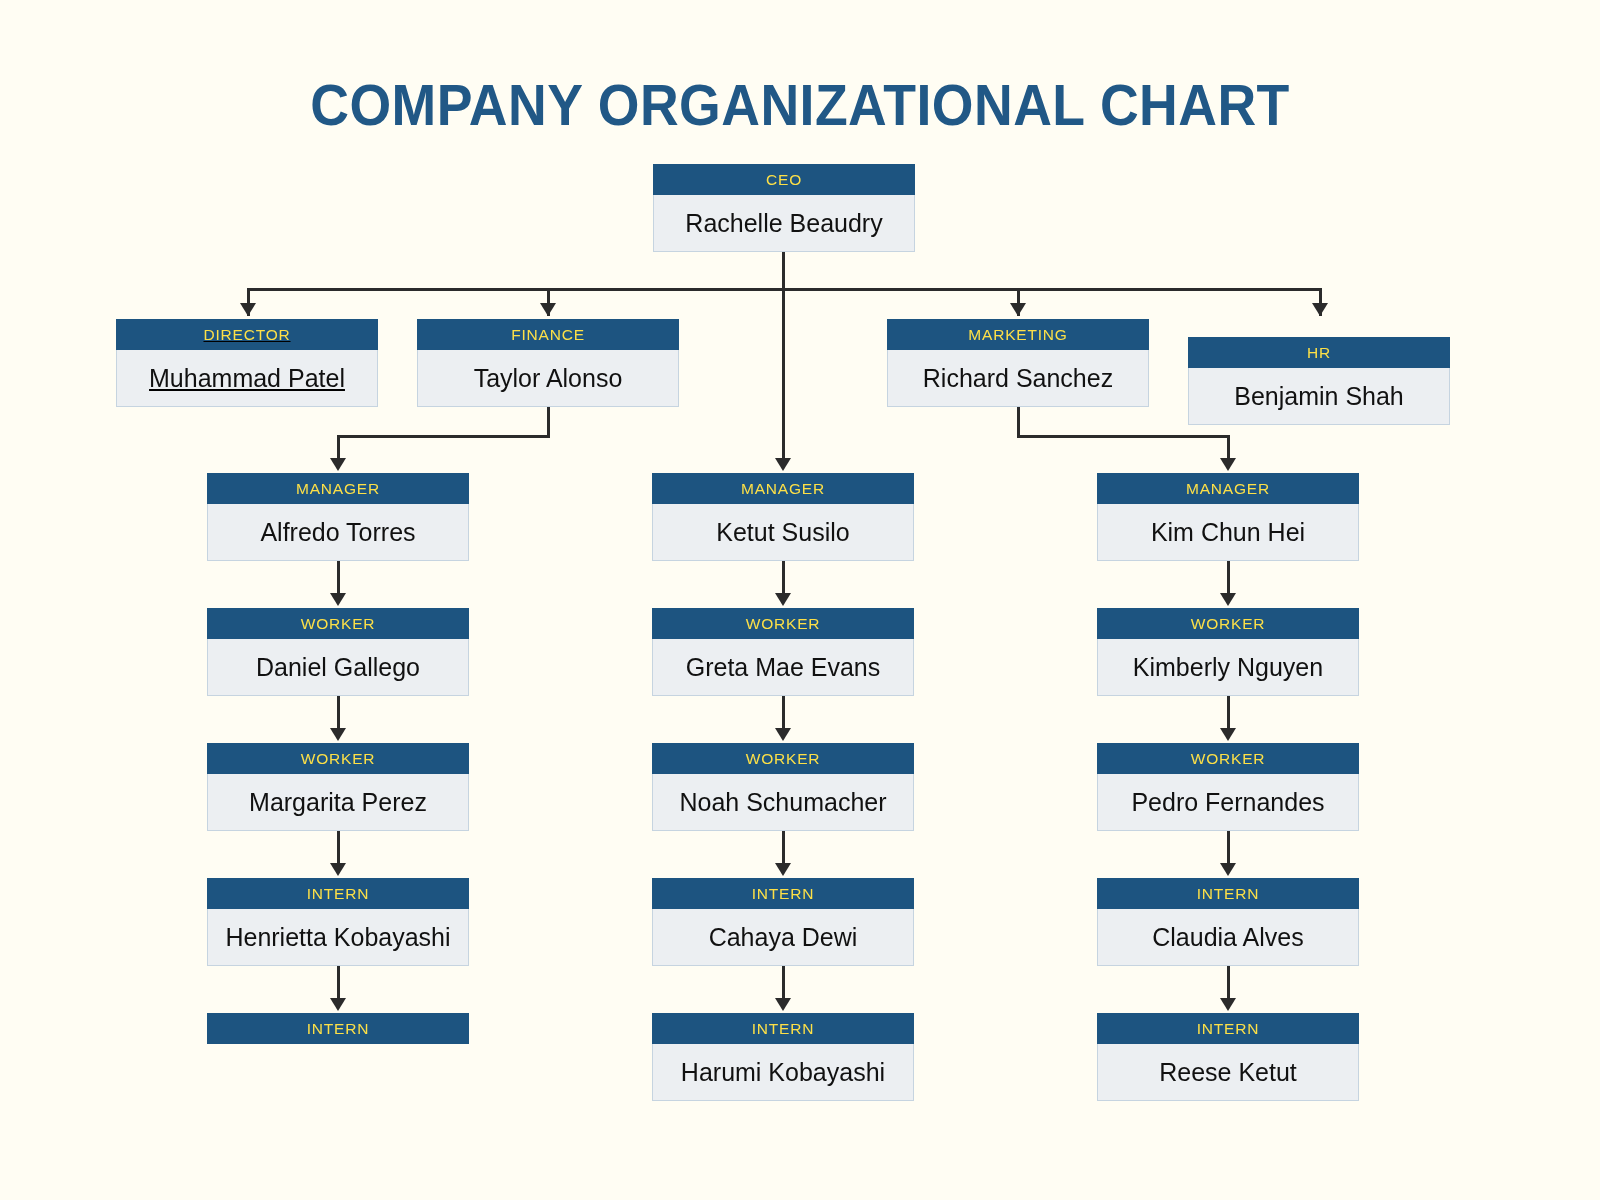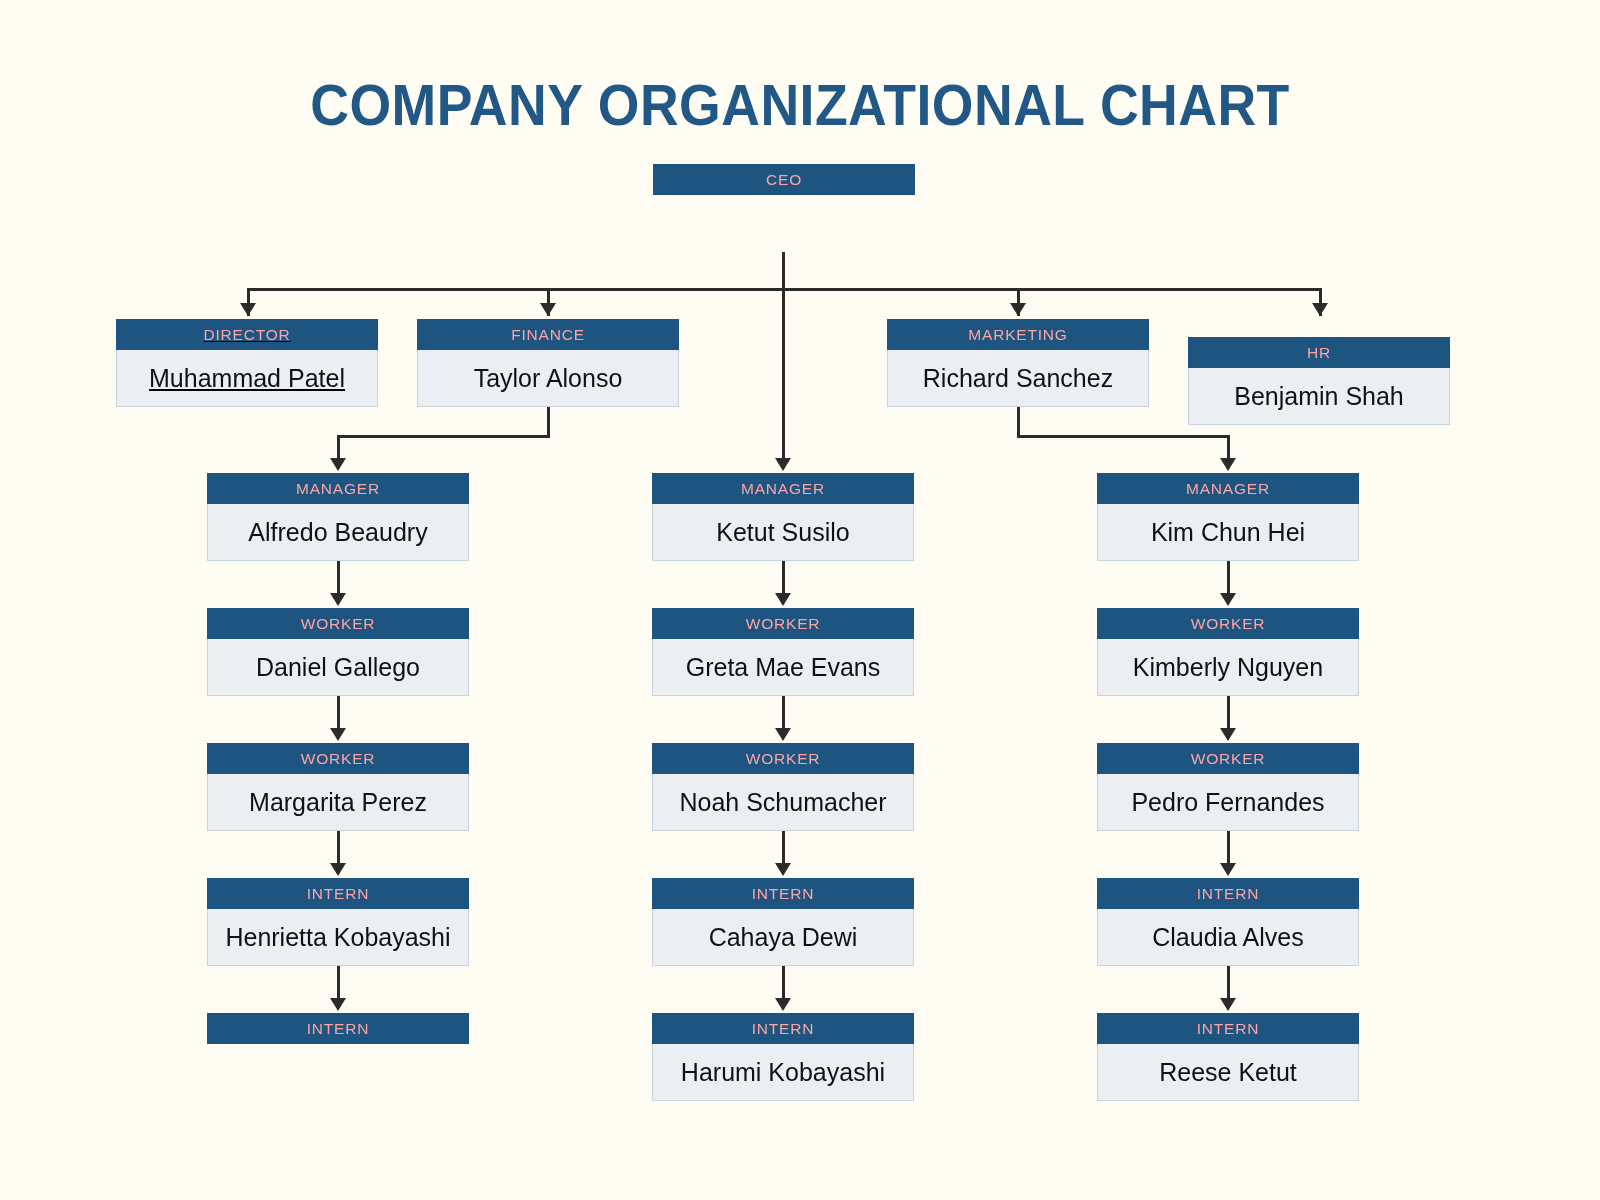--- a/index.html
+++ b/index.html
@@ -34,21 +34,21 @@
     white-space: nowrap;
   }
 
   
   .node {
     position: absolute;
     z-index: 3;
   }
   .node-header {
     background: #1d5480;
-    color: #fca5a5;
+    color: #fde047;
     font-size: 15.5px;
     letter-spacing: 0.8px;
     text-align: center;
     line-height: 31px;
     height: 31px;
     overflow: hidden;
     white-space: nowrap;
   }
   .node-body {
     background: #eceff2;
@@ -145,20 +145,21 @@
 
   <div class="vline" style="left:337px; top:965px; height:38px;"></div>
   <div class="arrowhead" style="left:330px; top:998px;"></div>
   <div class="vline" style="left:782px; top:965px; height:38px;"></div>
   <div class="arrowhead" style="left:775px; top:998px;"></div>
   <div class="vline" style="left:1227px; top:965px; height:38px;"></div>
   <div class="arrowhead" style="left:1220px; top:998px;"></div>
 
   <div class="node" style="left:653px; top:164px; width:262px;">
     <div class="node-header">CEO</div>
+    <div class="node-body">Rachelle Beaudry</div>
   </div>
 
   <div class="node" style="left:116px; top:319px; width:262px;text-decoration:underline;">
     <div class="node-header">DIRECTOR</div>
     <div class="node-body">Muhammad Patel</div>
   </div>
 
   <div class="node" style="left:417px; top:319px; width:262px;">
     <div class="node-header">FINANCE</div>
     <div class="node-body">Taylor Alonso</div>
@@ -169,21 +170,21 @@
     <div class="node-body">Richard Sanchez</div>
   </div>
 
   <div class="node" style="left:1188px; top:337px; width:262px;">
     <div class="node-header">HR</div>
     <div class="node-body">Benjamin Shah</div>
   </div>
 
   <div class="node" style="left:207px; top:473px; width:262px;">
     <div class="node-header">MANAGER</div>
-    <div class="node-body">Alfredo Beaudry</div>
+    <div class="node-body">Alfredo Torres</div>
   </div>
 
   <div class="node" style="left:652px; top:473px; width:262px;">
     <div class="node-header">MANAGER</div>
     <div class="node-body">Ketut Susilo</div>
   </div>
 
   <div class="node" style="left:1097px; top:473px; width:262px;">
     <div class="node-header">MANAGER</div>
     <div class="node-body">Kim Chun Hei</div>

